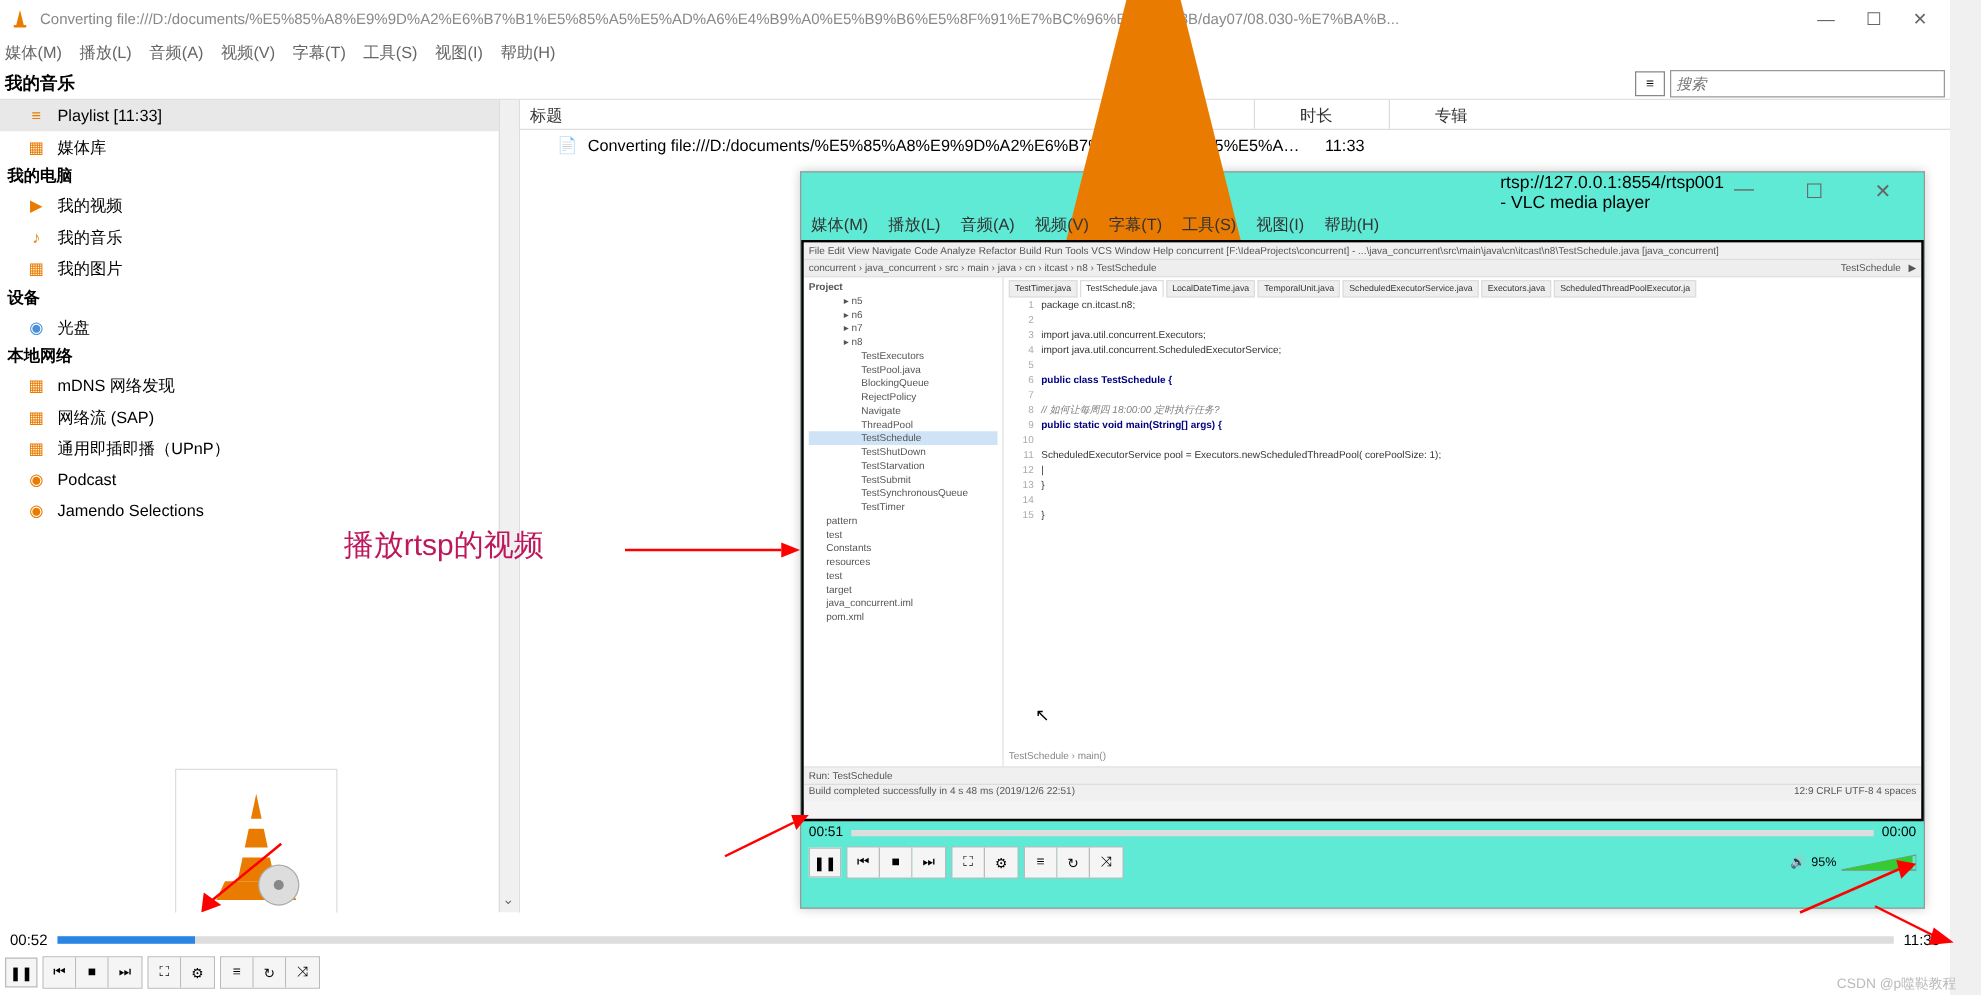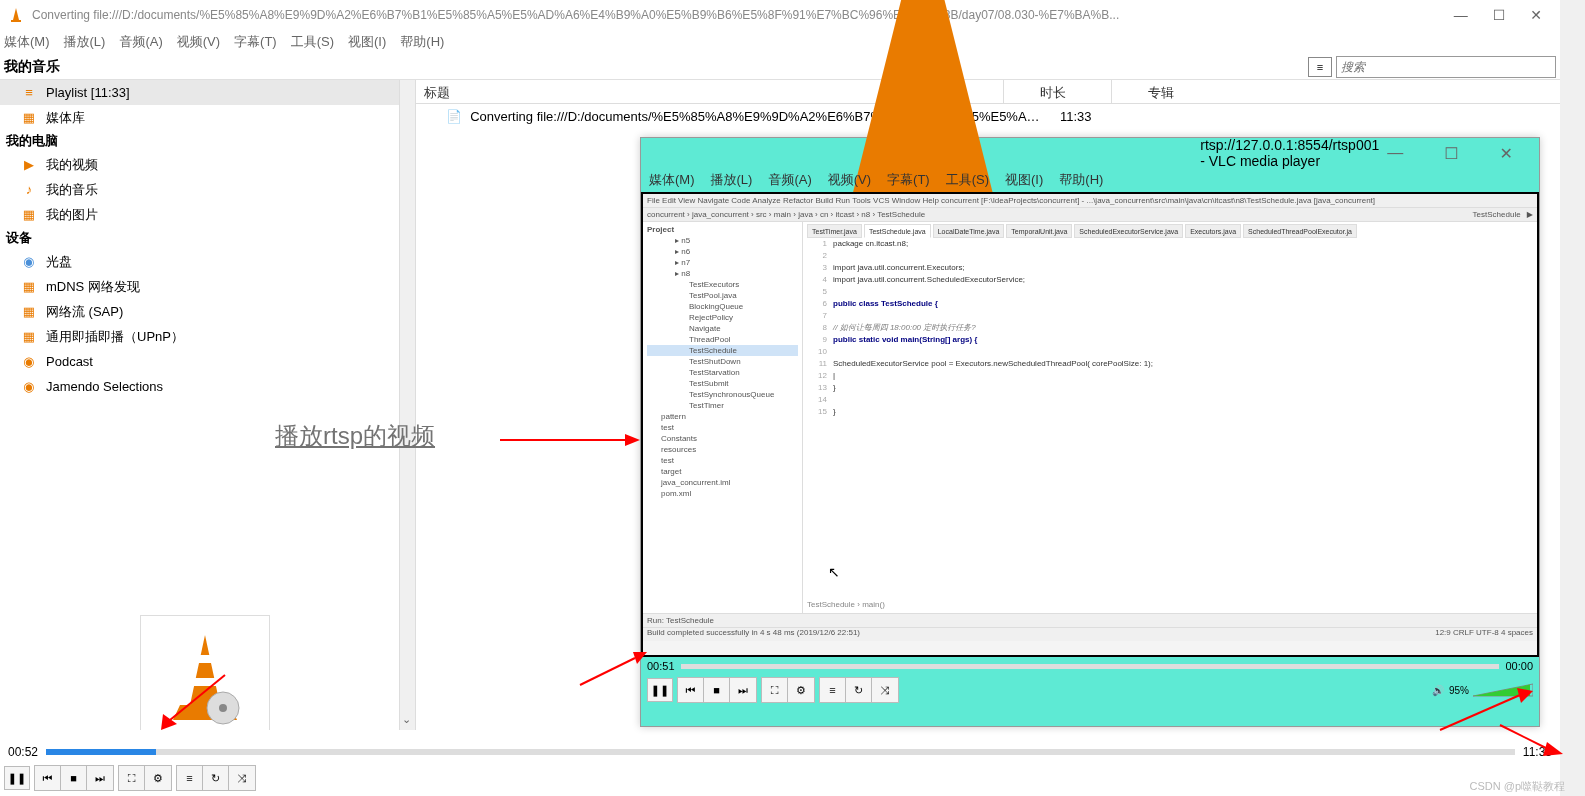--- a/index.html
+++ b/index.html
@@ -85,21 +85,21 @@
 .ide-status { height: 14px; background: #f0f0f0; border-top: 1px solid #ddd; padding: 0 4px; color: #555; display: flex; }
 
 .inner-progress { height: 18px; display: flex; align-items: center; padding: 0 6px; font-family: monospace; font-size: 11px; }
 .inner-progress .bar { flex: 1; height: 5px; background: #ddd; margin: 0 6px; }
 .inner-controls { height: 30px; display: flex; align-items: center; padding: 0 6px; gap: 4px; }
 .vol-area { margin-left: auto; display: flex; align-items: center; gap: 4px; font-size: 10px; }
 .vol-tri { width: 60px; height: 16px; position: relative; }
 .vol-tri svg { width: 100%; height: 100%; }
 
 
-.annotation-text { position: absolute; color: #737373; font-size: 24px; font-weight: normal; text-decoration: underline; }
+.annotation-text { position: absolute; color: #be185d; font-size: 24px; font-weight: normal; }
 .red-arrow { position: absolute; }
 
 .watermark { position: absolute; bottom: 2px; right: 20px; font-size: 11px; color: #bbb; }
 
 .cone-svg { width: 80px; height: 100px; }
 </style>
 </head>
 <body>
 
 <div class="main-window">
@@ -156,20 +156,23 @@
       <div class="sidebar-item">
           <span class="icon icon-orange">▦</span>
           <span>我的图片</span>
         </div>
       <div class="sidebar-item header">
           <span>设备</span>
         </div>
       <div class="sidebar-item">
           <span class="icon icon-blue">◉</span>
           <span>光盘</span>
+        </div>
+      <div class="sidebar-item header">
+          <span>本地网络</span>
         </div>
       <div class="sidebar-item">
           <span class="icon icon-orange">▦</span>
           <span>mDNS 网络发现</span>
         </div>
       <div class="sidebar-item">
           <span class="icon icon-orange">▦</span>
           <span>网络流 (SAP)</span>
         </div>
       <div class="sidebar-item">

